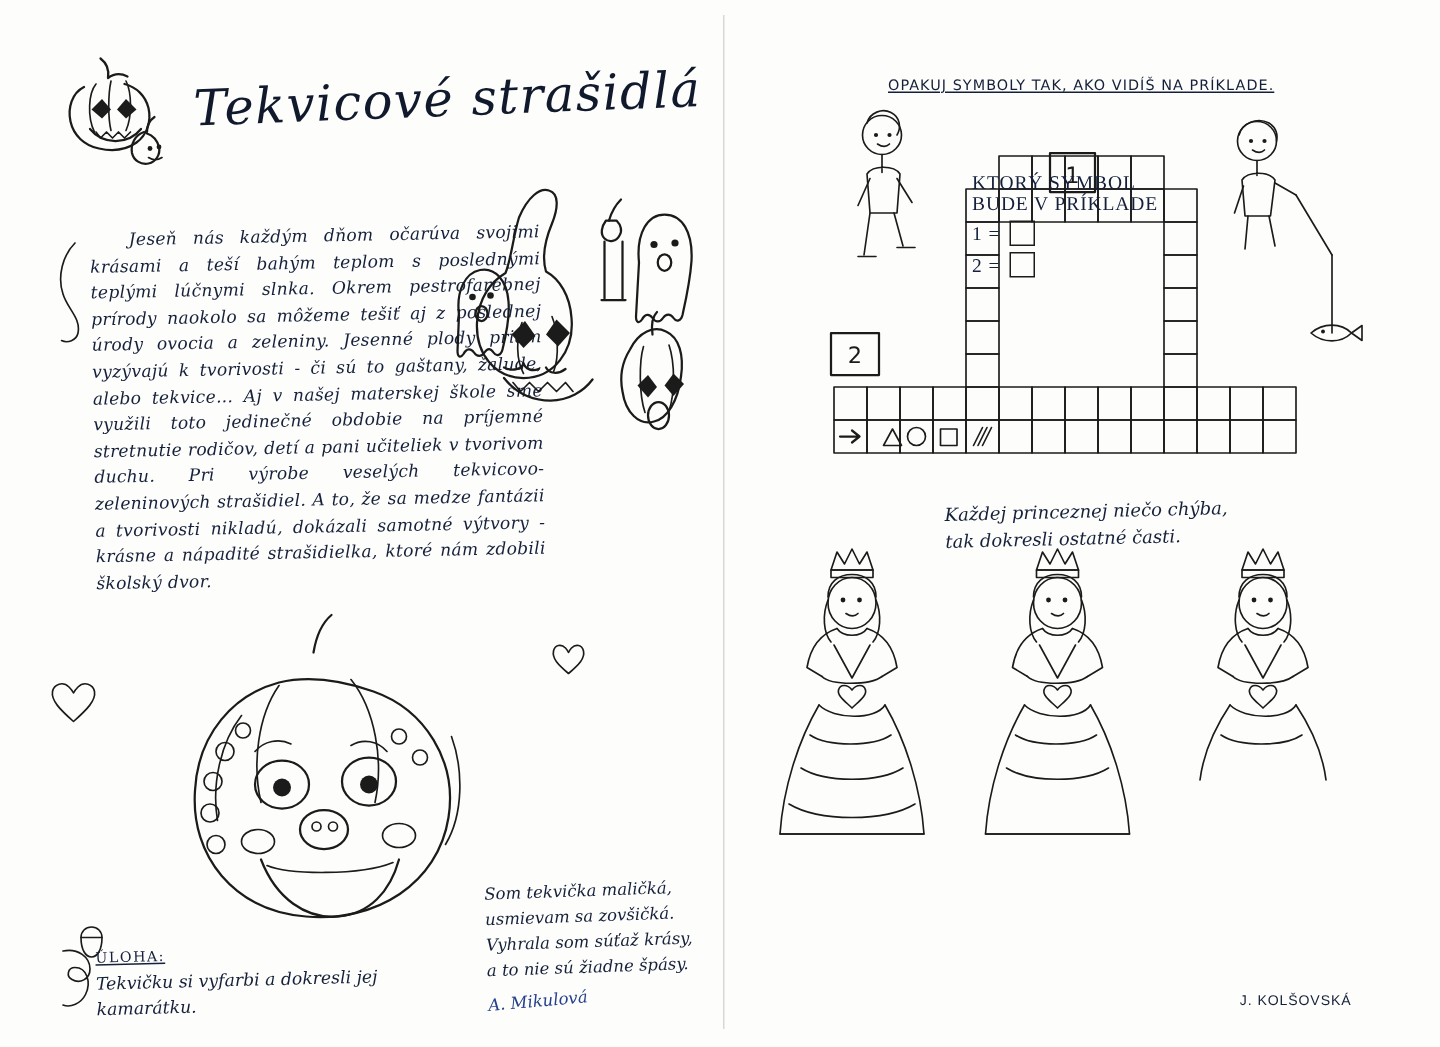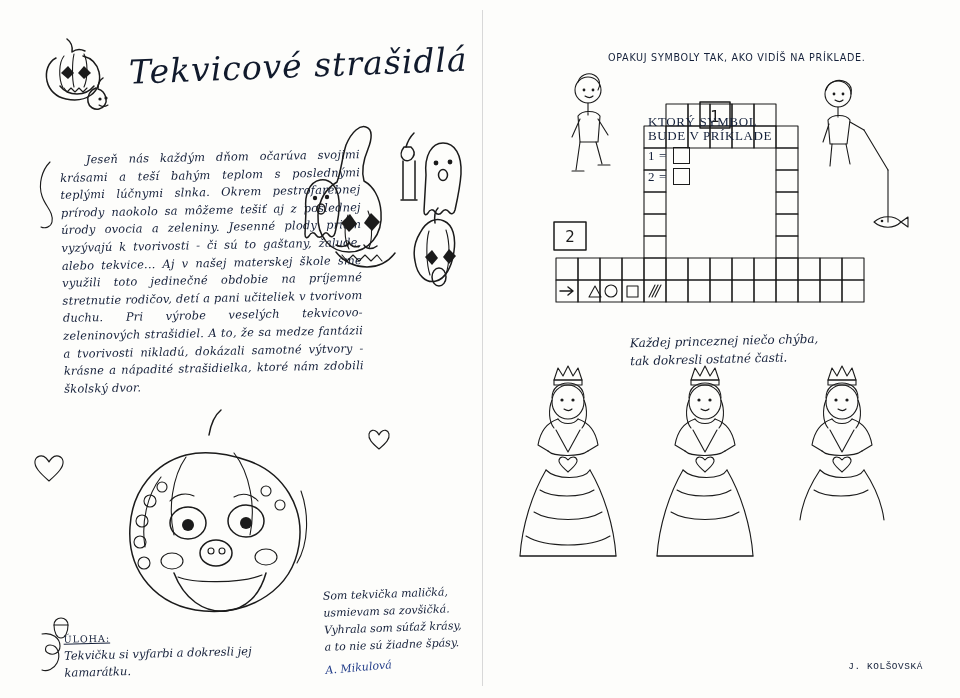--- a/index.html
+++ b/index.html
@@ -120,26 +120,27 @@
   .acorn { position: absolute; left: 36px; top: 605px; width: 22px; height: 26px; }
 
   
   .right-page {
     position: absolute;
     left: 500px; top: 10px;
     width: 450px; height: 676px;
   }
   .rp-instr {
     position: absolute;
-    left: 108px; top: 42px;
+    left: 92px; top: 42px;
     font-family: "DejaVu Sans", sans-serif;
     font-size: 9.6px;
     letter-spacing: .7px;
     color: #14203a;
     white-space: nowrap;
+    text-decoration: underline;
   }
   .puzzle {
     position: absolute;
     left: 52px; top: 62px;
     width: 396px; height: 260px;
   }
   .legend {
     position: absolute;
     left: 148px; top: 105px;
     font-family: Liberation Serif, serif;
@@ -164,22 +165,22 @@
     color: #15203a;
     transform: rotate(-1.4deg);
   }
   .princesses {
     position: absolute;
     left: 10px; top: 340px;
     width: 440px; height: 325px;
   }
   .credit {
     position: absolute;
-    right: 27px; bottom: 14px;
-    font-family: Liberation Mono, monospace;
+    right: 49px; bottom: 14px;
+    font-family: Liberation Sans, sans-serif;
     font-size: 9.4px;
     letter-spacing: .6px;
     color: #14203a;
   }
   svg { display: block; overflow: visible; }
   .ink { fill: none; stroke: #1b1b1b; stroke-width: 1.5; stroke-linecap: round; stroke-linejoin: round; }
   .ink-thin { fill: none; stroke: #1b1b1b; stroke-width: 1.1; stroke-linecap: round; stroke-linejoin: round; }
   .ink-fill { fill: #1b1b1b; stroke: none; }
 </style>
 </head>

